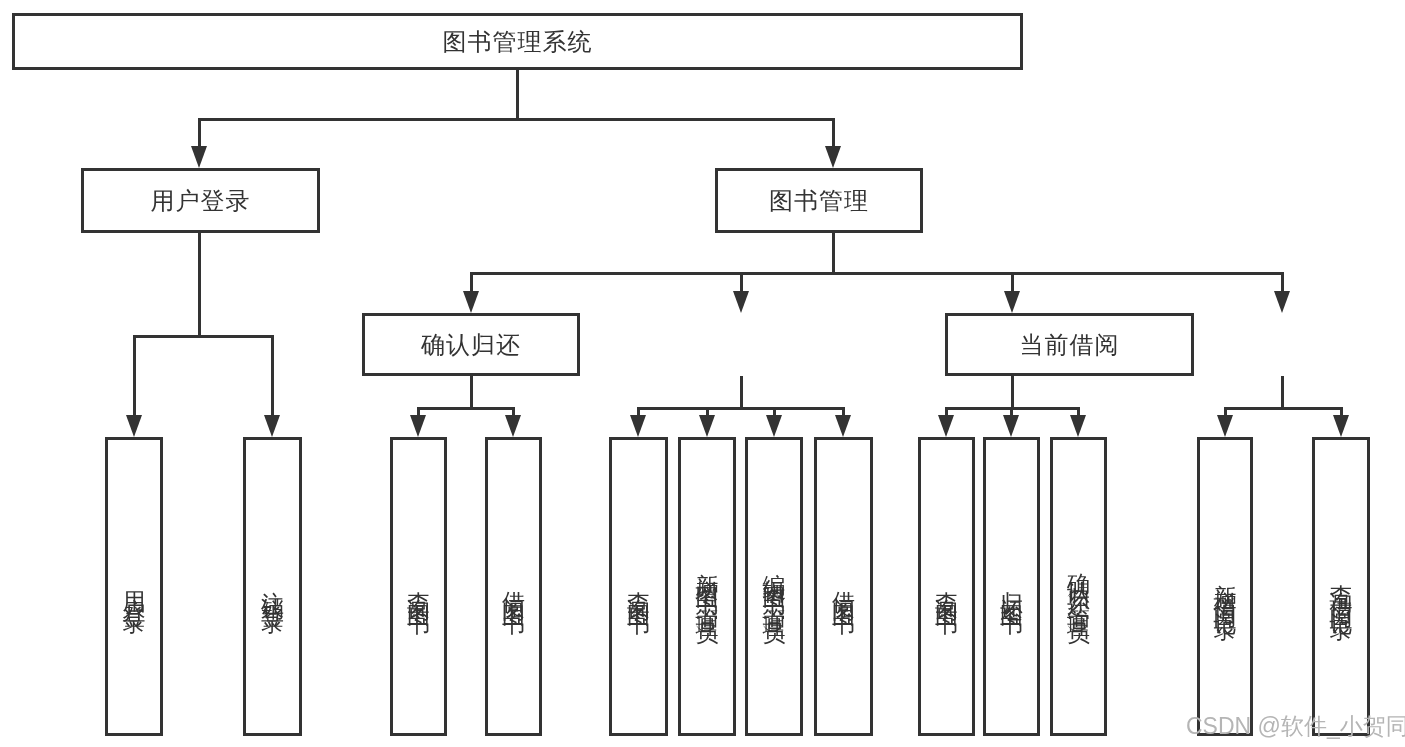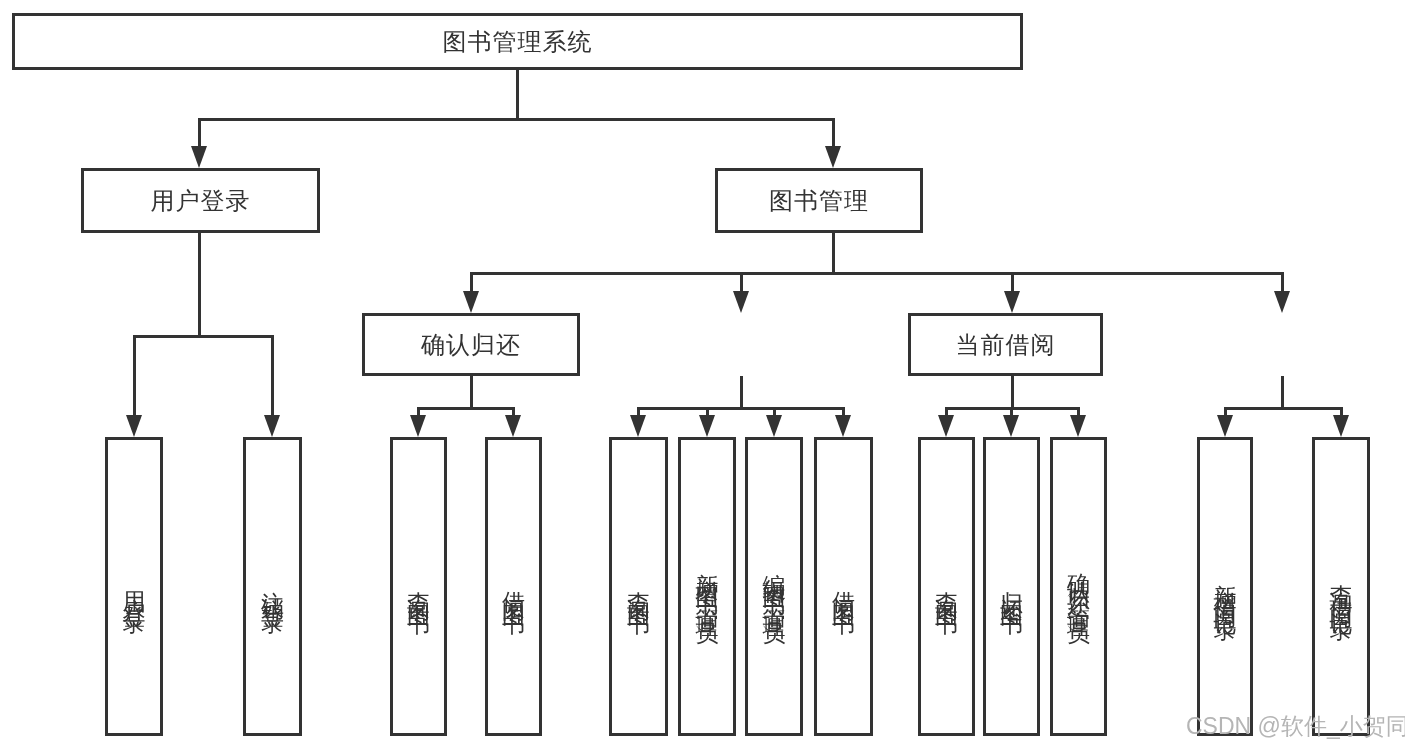--- a/index.html
+++ b/index.html
@@ -117,21 +117,21 @@
   <div class="box hbox" style="left:81px;top:168px;width:239px;height:65px;">
     <span>用户登录</span>
   </div>
   <div class="box hbox" style="left:715px;top:168px;width:208px;height:65px;">
     <span>图书管理</span>
   </div>
 
   <div class="box hbox" style="left:362px;top:313px;width:218px;height:63px;">
     <span>确认归还</span>
   </div>
-  <div class="box hbox" style="left:908px;top:313px;width:195px;height:63px;">
+  <div class="box hbox" style="left:945px;top:313px;width:249px;height:63px;">
     <span>当前借阅</span>
   </div>
 
   <div class="box vbox" style="left:105px;top:437px;width:58px;height:299px;">
     <span>用户登录</span>
   </div>
   <div class="box vbox" style="left:243px;top:437px;width:59px;height:299px;">
     <span>注销登录</span>
   </div>
 

